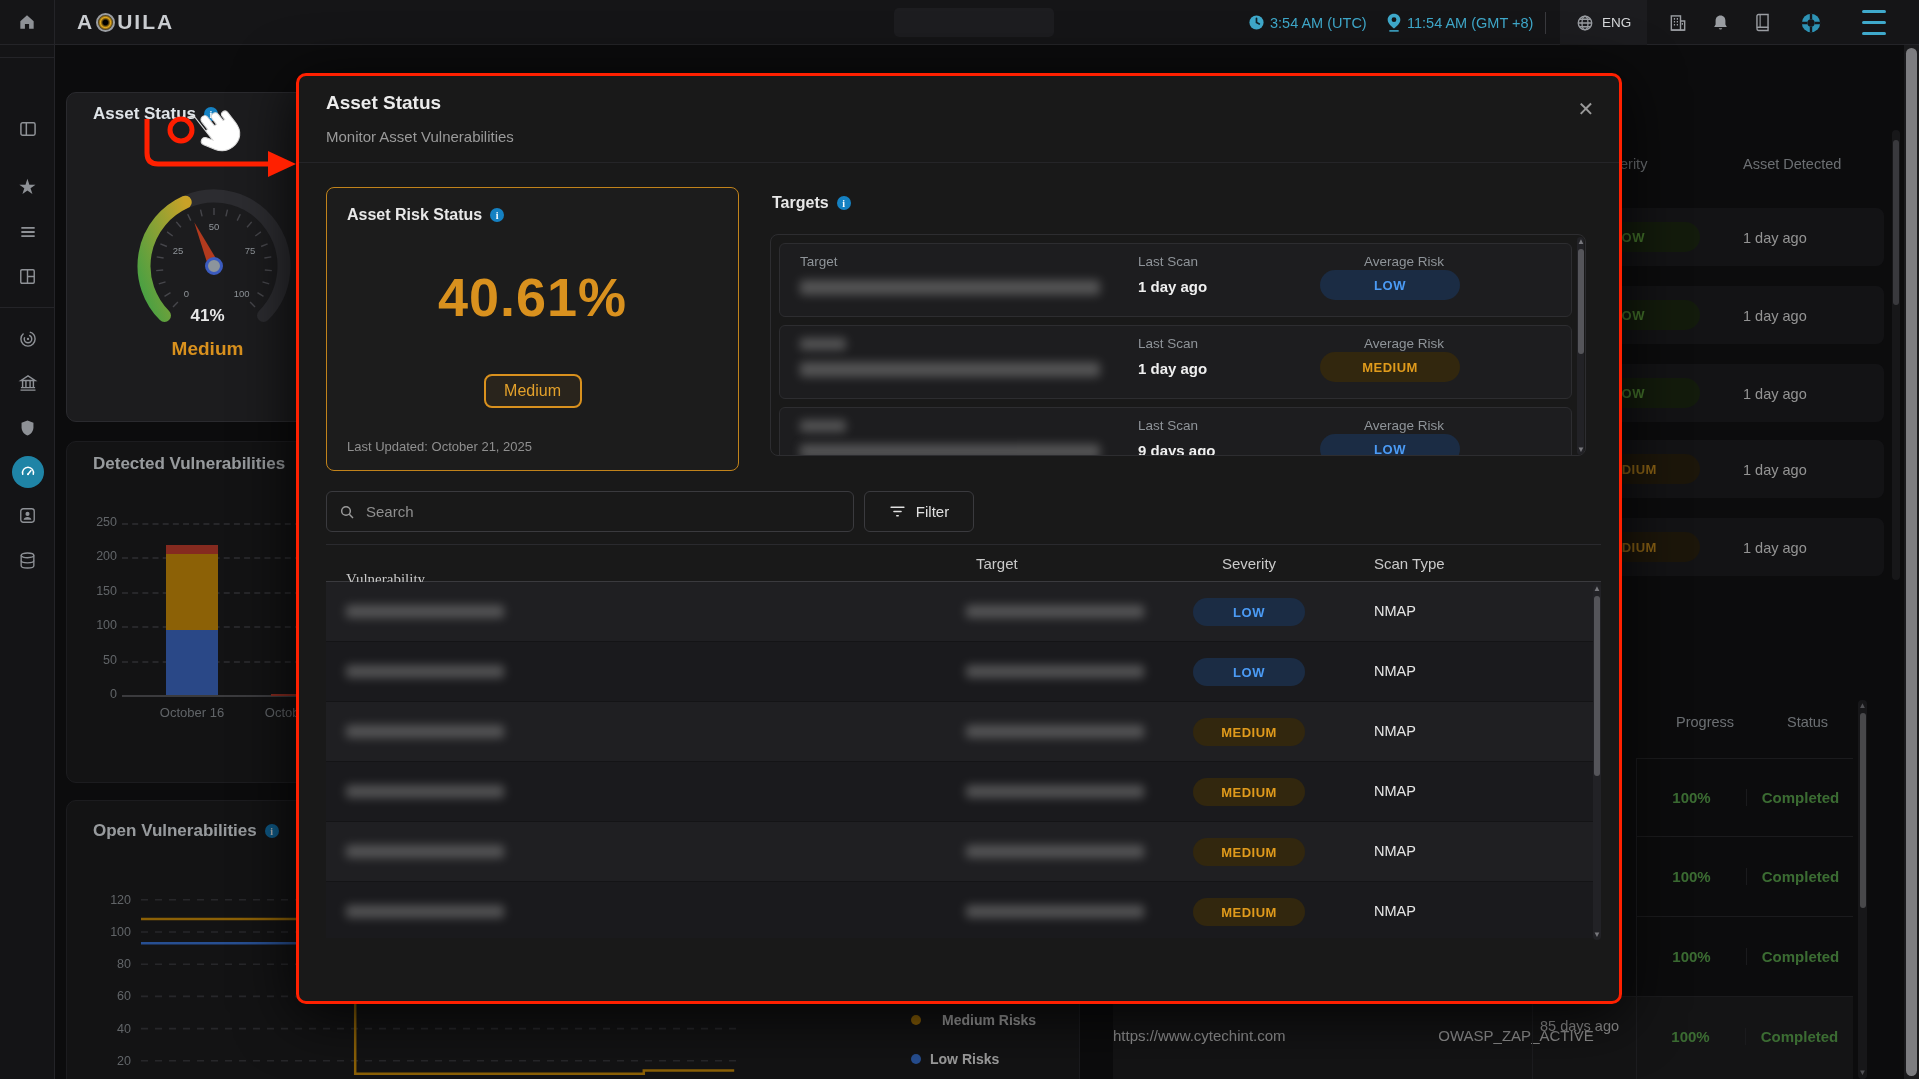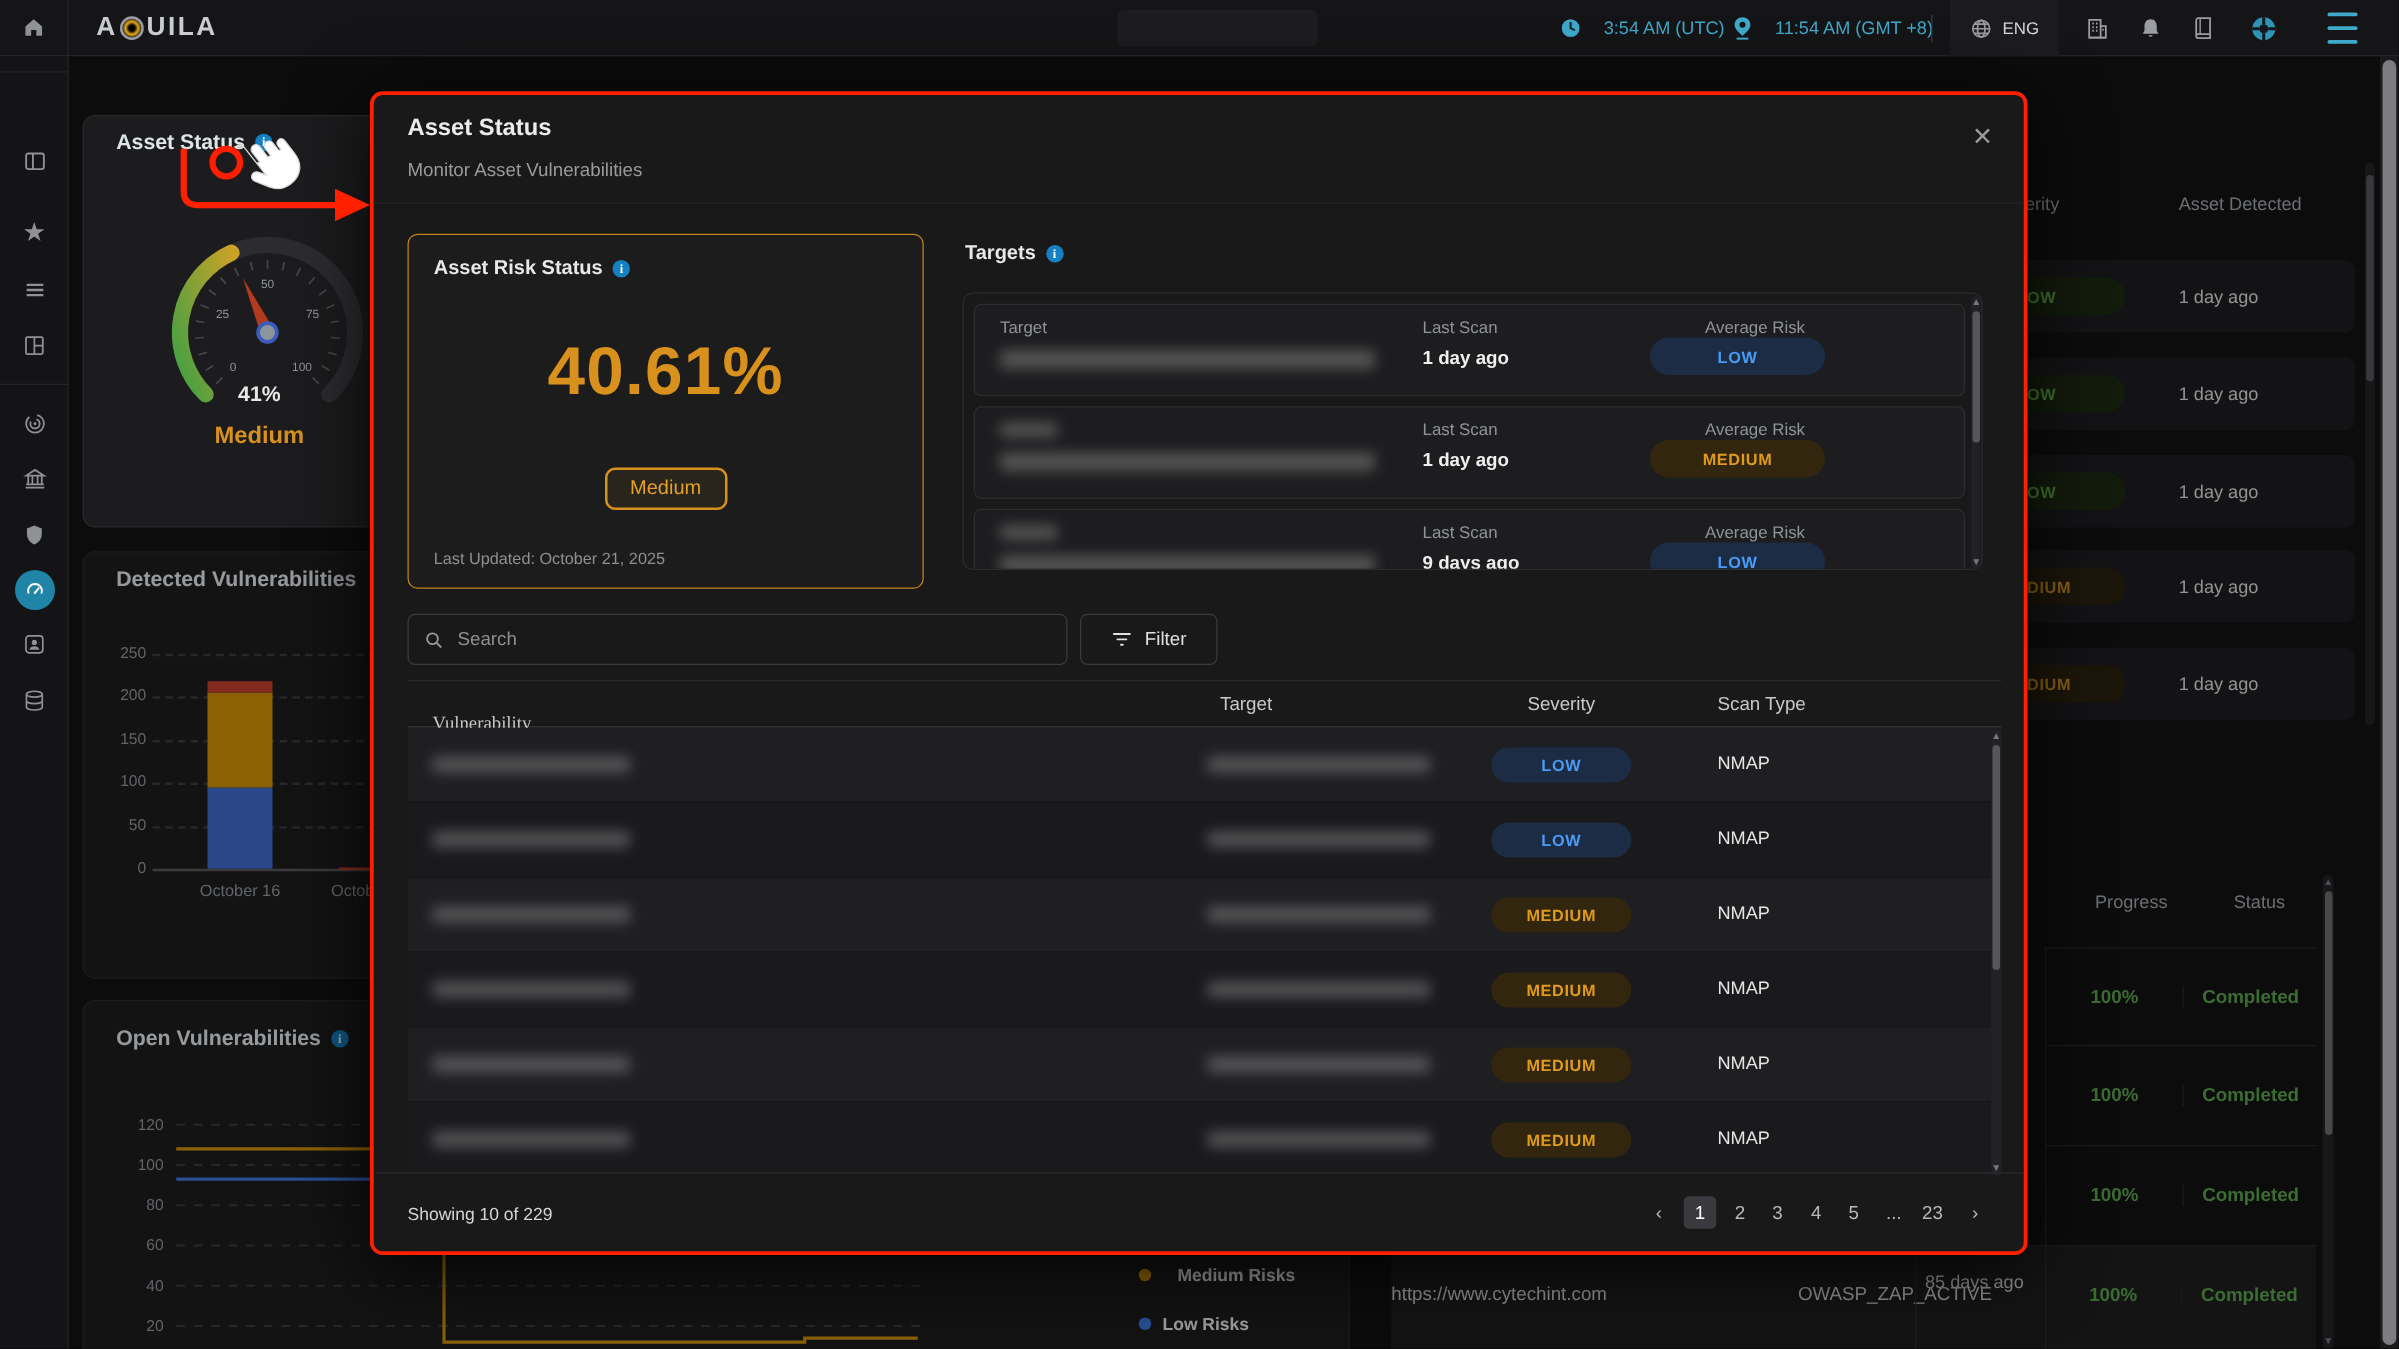--- a/index.html
+++ b/index.html
@@ -6,21 +6,21 @@
   *{box-sizing:border-box;font-family:"Liberation Sans",sans-serif;}
   #stage{position:relative;width:1919px;height:1079px;background:#121214;overflow:hidden;}
   .abs{position:absolute;}
   
   #header{position:absolute;left:0;top:0;width:1919px;height:45px;background:#151517;border-bottom:1px solid #242428;z-index:7;display:flex;align-items:center;}
   #home-col{width:55px;height:45px;display:flex;align-items:center;justify-content:center;border-right:1px solid #242428;color:#8E9196;}
   #brand{margin-left:22px;font-size:21px;font-weight:bold;letter-spacing:2px;color:#C9CCD0;display:flex;align-items:center;gap:1px;}
   .q-eye{display:inline-block;width:19px;height:19px;border-radius:50%;border:2px solid #9A9DA2;background:radial-gradient(circle,#000 22%,#E3A81C 48%,#131313 75%);margin:0 1px;}
   #hdr-search-ghost{position:absolute;left:894px;top:8px;width:160px;height:29px;background:#1D1D20;border-radius:5px;}
   .hdr-right{position:absolute;top:0;height:45px;display:flex;align-items:center;}
-  .time-item{display:flex;align-items:center;gap:18px;color:var(--accent_teal);font-size:14.5px;}
+  .time-item{display:flex;align-items:center;gap:5px;color:var(--accent_teal);font-size:14.5px;}
   .hdr-ic{color:#9A9DA2;display:flex;align-items:center;justify-content:center;}
   #eng-chip{height:45px;display:flex;align-items:center;gap:8px;padding:0 16px;background:#1C1C1F;color:#D6D8DA;font-size:13.5px;}
   .vdiv{width:1px;height:22px;background:#3A3A3E;}
   .burger span{display:block;width:24px;height:3px;background:var(--accent_teal);border-radius:2px;margin:4px 0;}
   
   #sidebar{position:absolute;left:0;top:45px;width:55px;height:1034px;background:#141416;border-right:1px solid #242428;z-index:7;}
   .sic{position:absolute;left:0;width:55px;height:36px;display:flex;align-items:center;justify-content:center;color:#8E9196;}
   .sdiv{position:absolute;left:0;width:55px;height:1px;background:#242428;}
   .gauge-chip{width:32px;height:32px;border-radius:50%;background:#1F84A6;display:flex;align-items:center;justify-content:center;color:#fff;}
   
@@ -515,32 +515,20 @@
           <span class="scan-type">NMAP</span>
         </div>
       </div>
       <div class="mini-sb" style="left:1267px;top:40px;width:8px;height:356px;">
         <div class="sb-ar" style="top:1px;">▲</div>
         <div class="mini-th" style="left:1px;top:12px;width:6px;height:180px;"></div>
         <div class="sb-ar" style="bottom:1px;">▼</div>
       </div>
     </div>
 
-    <div id="pagination">
-      <div id="pg-summary">Showing 10 of 229</div>
-      <div class="pg-item" style="left:1015px;">‹</div>
-      <div class="pg-item cur" style="left:1048px;">1</div>
-      <div class="pg-item" style="left:1080px;">2</div>
-      <div class="pg-item" style="left:1110px;">3</div>
-      <div class="pg-item" style="left:1141px;">4</div>
-      <div class="pg-item" style="left:1171px;">5</div>
-      <div class="pg-item" style="left:1203px;">...</div>
-      <div class="pg-item" style="left:1231px;width:32px;">23</div>
-      <div class="pg-item" style="left:1268px;">›</div>
-    </div>
   </div>
 
   <svg id="anno" width="1919" height="1079" viewBox="0 0 1919 1079">
     <path d="M147 119 L147 153 Q147 164 158 164 L270 164" fill="none" stroke="#FF2000" stroke-width="5"></path>
     <polygon points="268,151 296,164 268,177" fill="#FF2000"></polygon>
     <circle cx="181" cy="130" r="11" fill="none" stroke="#FF1E00" stroke-width="5"></circle>
     <g transform="translate(176,122) rotate(-38) scale(2.1)">
       <path d="M6.5 2 C7.6 2 8.5 2.9 8.5 4 V12 L9.7 12.1 V7.5 C9.7 6.5 10.5 5.7 11.5 5.7 S13.3 6.5 13.3 7.5 V12.6 L14.5 12.8 V9.5 C14.5 8.5 15.3 7.7 16.3 7.7 S18.1 8.5 18.1 9.5 V13.2 L19 13.4 V11.5 C19 10.6 19.7 9.9 20.6 9.9 S22.2 10.6 22.2 11.5 V17.5 C22.2 23 18.7 26 14 26 C10.4 26 8.4 24.7 6.7 21.8 L3.7 16.7 C3.2 15.8 3.5 14.7 4.4 14.2 C5.2 13.7 6.3 14 6.8 14.8 L8.5 17.5 V4 C8.5 2.9 5.4 2 6.5 2 Z" fill="#FFFFFF" stroke="#D8D8D8" stroke-width="0.5"></path>
     </g>
   </svg>

